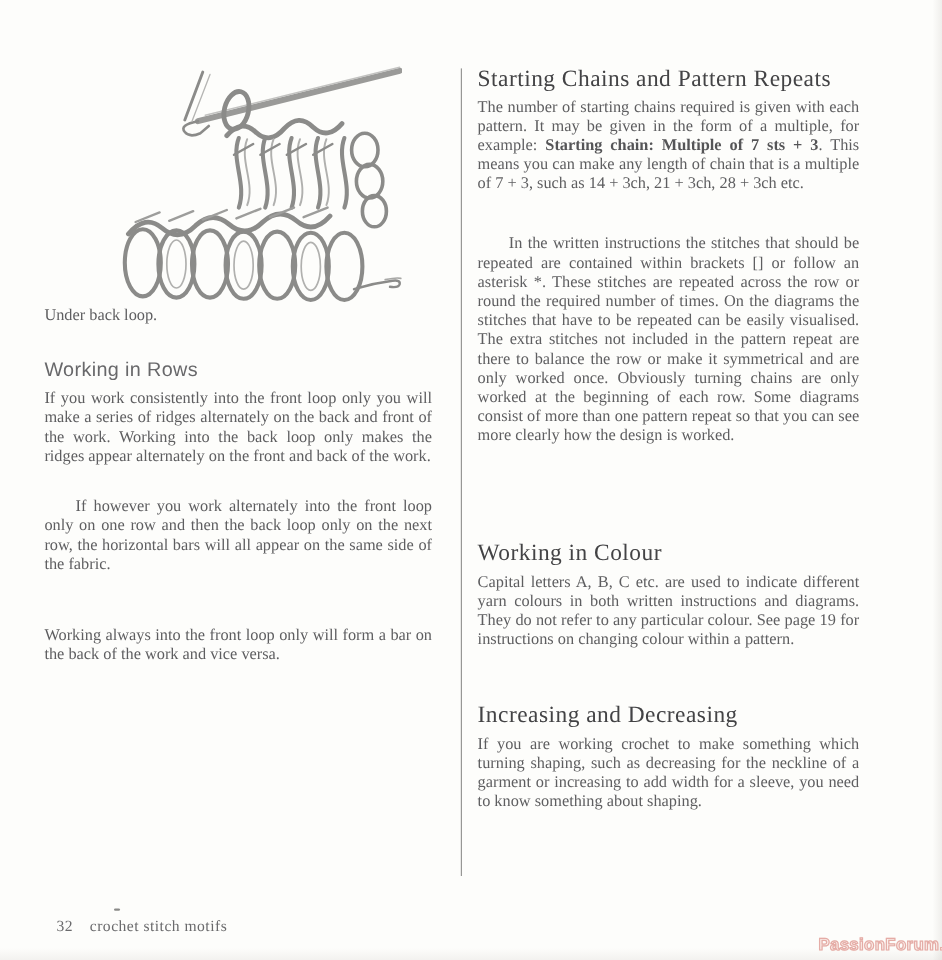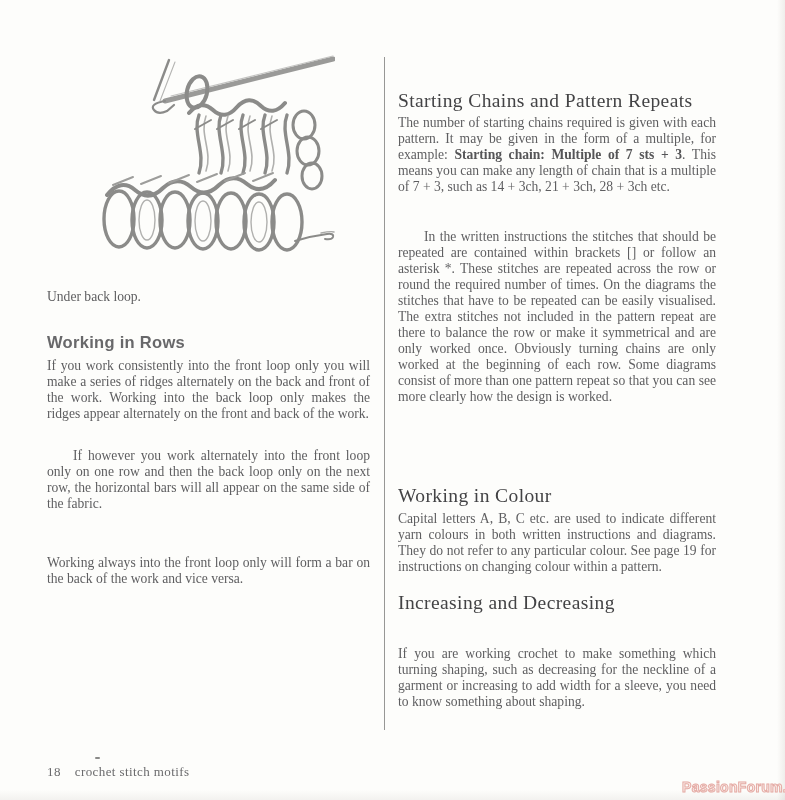--- a/index.html
+++ b/index.html
@@ -29,32 +29,32 @@
     font-family: "Liberation Serif", "DejaVu Serif", serif;
     font-size: 19.5px;
     font-weight: 400;
     letter-spacing: 0.4px;
     color: #434345;
     margin: 0;
   }
   .sans-heading {
     font-family: "Liberation Sans", "DejaVu Sans", sans-serif;
     font-size: 16.5px;
-    font-weight: 700;
+    font-weight: 400;
     letter-spacing: 0.3px;
     color: #68686a;
     margin: 0;
   }
   .caption {
     font-size: 13.6px;
     color: #5e5e60;
     margin: 0;
   }
-  .abs { position: absolute; margin-top: 34px; }
-  .left-col  { left: 47px;  width: 323px; }
+  .abs { position: absolute; }
+  .left-col  { left: 37px;  width: 323px; }
   .right-col { left: 398px; width: 318px; }
   .divider {
     position: absolute;
     left: 384px; top: 57px;
     width: 1px; height: 673px;
     background: #979795;
   }
   .footer {
     position: absolute;
     left: 47px; top: 764px;
@@ -161,24 +161,24 @@
   <p class="body-text abs right-col" style="top:81px">
     <span>The number of starting chains required is given with each pattern. It may be given in the form of a multiple, for example: </span><strong>Starting chain: Multiple of 7 sts + 3</strong><span>. This means you can make any length of chain that is a multiple of 7 + 3, such as 14 + 3ch, 21 + 3ch, 28 + 3ch etc.</span>
   </p>
 
   <p class="body-text indent abs right-col" style="top:195px">In the written instructions the stitches that should be repeated are contained within brackets [] or follow an asterisk *. These stitches are repeated across the row or round the required number of times. On the diagrams the stitches that have to be repeated can be easily visualised. The extra stitches not included in the pattern repeat are there to balance the row or make it symmetrical and are only worked once. Obviously turning chains are only worked at the beginning of each row. Some diagrams consist of more than one pattern repeat so that you can see more clearly how the design is worked.</p>
 
   <h2 class="serif-heading abs right-col" style="top:451px">Working in Colour</h2>
 
   <p class="body-text abs right-col" style="top:477px">Capital letters A, B, C etc. are used to indicate different yarn colours in both written instructions and diagrams. They do not refer to any particular colour. See page 19 for instructions on changing colour within a pattern.</p>
 
-  <h2 class="serif-heading abs right-col" style="top:558px">Increasing and Decreasing</h2>
+  <h2 class="serif-heading abs right-col" style="top:586px">Increasing and Decreasing</h2>
 
   <p class="body-text abs right-col" style="top:612px">If you are working crochet to make something which turning shaping, such as decreasing for the neckline of a garment or increasing to add width for a sleeve, you need to know something about shaping.</p>
 
   <div class="artifact-dash"></div>
   <div class="footer">
-    <span class="page-num">18</span><span>crochet stitch motifs</span>
+    <span class="page-num">32</span><span>crochet stitch motifs</span>
   </div>
 
   <div class="watermark">PassionForum.ru</div>
 
 </div>
 
 </body></html>

